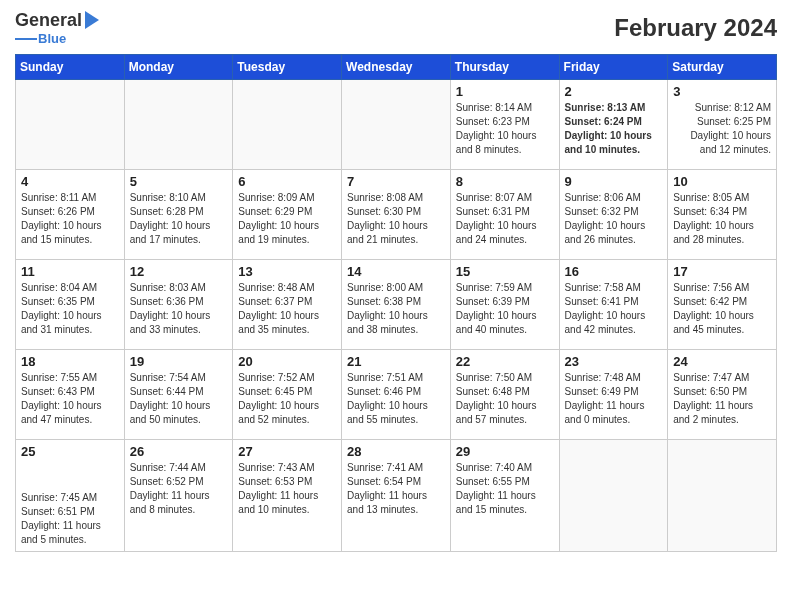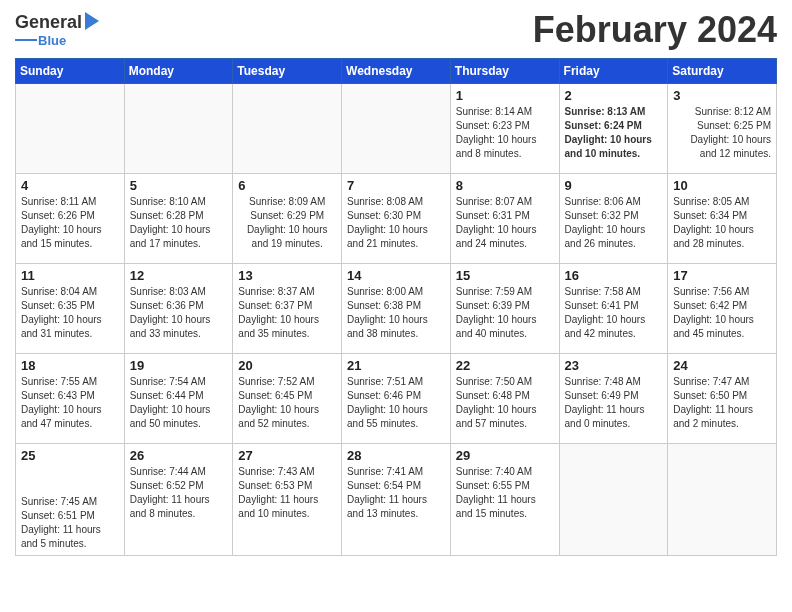--- a/index.html
+++ b/index.html
@@ -32,21 +32,21 @@
       border-left: 14px solid #3a7bd5;
       border-top: 9px solid transparent;
       border-bottom: 9px solid transparent;
       margin-left: 3px;
       margin-top: -2px;
     }
     .title-area {
       text-align: right;
     }
     .month-title {
-      font-size: 36px;
+      font-size: 24px;
       font-weight: bold;
       color: #333;
       line-height: 1.1;
     }
     .location-title {
       font-size: 15px;
       color: #555;
       margin-top: 2px;
     }
     .calendar {
@@ -166,21 +166,21 @@
         </td>
         <td>
           <div class="day-number">5</div>
           <div class="day-info" style="white-space: pre-line;">Sunrise: 8:10 AM
 Sunset: 6:28 PM
 Daylight: 10 hours
 and 17 minutes.</div>
         </td>
         <td>
           <div class="day-number">6</div>
-          <div class="day-info" style="white-space: pre-line; text-align: center;">Sunrise: 8:09 AM
+          <div class="day-info" style="white-space: pre-line;">Sunrise: 8:09 AM
 Sunset: 6:29 PM
 Daylight: 10 hours
 and 19 minutes.</div>
         </td>
         <td>
           <div class="day-number">7</div>
           <div class="day-info" style="white-space: pre-line;">Sunrise: 8:08 AM
 Sunset: 6:30 PM
 Daylight: 10 hours
 and 21 minutes.</div>
@@ -217,21 +217,21 @@
         </td>
         <td>
           <div class="day-number">12</div>
           <div class="day-info" style="white-space: pre-line;">Sunrise: 8:03 AM
 Sunset: 6:36 PM
 Daylight: 10 hours
 and 33 minutes.</div>
         </td>
         <td>
           <div class="day-number">13</div>
-          <div class="day-info" style="white-space: pre-line;">Sunrise: 8:37 AM
+          <div class="day-info" style="white-space: pre-line;">Sunrise: 8:48 AM
 Sunset: 6:37 PM
 Daylight: 10 hours
 and 35 minutes.</div>
         </td>
         <td>
           <div class="day-number">14</div>
           <div class="day-info" style="white-space: pre-line;">Sunrise: 8:00 AM
 Sunset: 6:38 PM
 Daylight: 10 hours
 and 38 minutes.</div>

